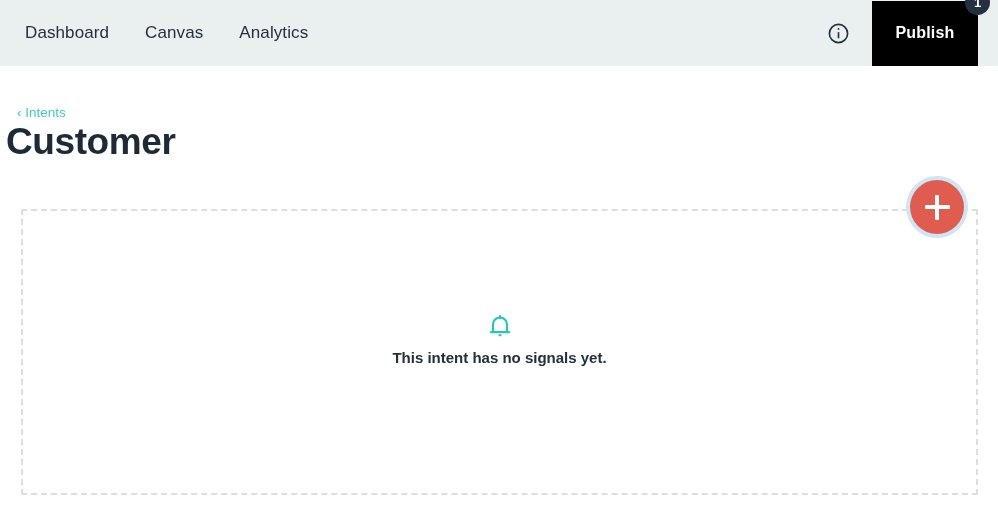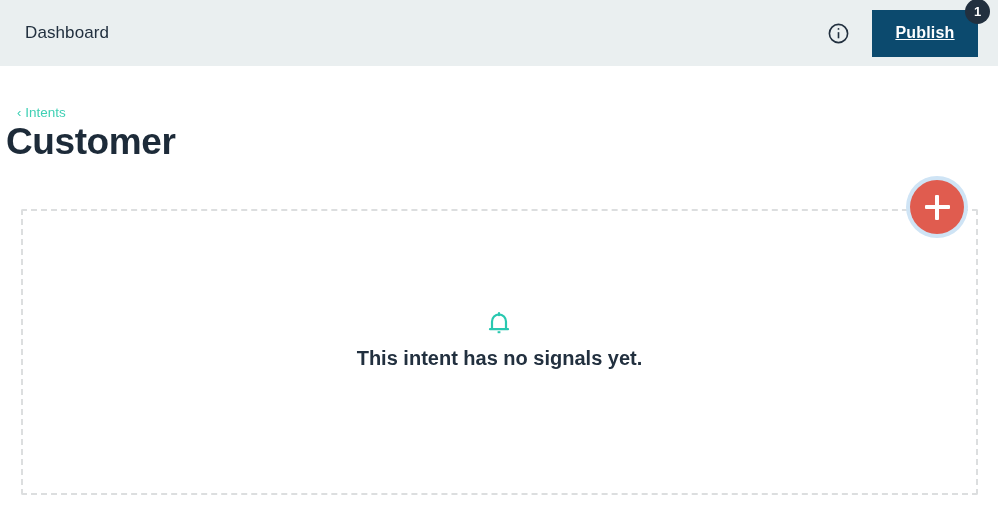--- a/index.html
+++ b/index.html
@@ -93,33 +93,32 @@
     margin-right: 17px;
   }
 
   .publish-wrap {
     position: relative;
     display: inline-block;
   }
 
   .publish-btn {
     width: 106px;
-    height: 47px;
-    background: #0c4a6e;
+    height: 65px;
+    background: #000000;
     color: #ffffff;
     border: none;
     font-family: inherit;
     font-size: 16px;
     font-weight: 700;
     letter-spacing: 0.2px;
     cursor: pointer;
     display: flex;
     align-items: center;
     justify-content: center;
-    text-decoration: underline;
   }
 
   .publish-badge {
     position: absolute;
     top: -11px;
     right: -12px;
     width: 25px;
     height: 25px;
     border-radius: 50%;
     background: #22303f;
@@ -189,21 +188,21 @@
     text-align: center;
     transform: translateY(-2px);
   }
 
   .bell-icon {
     display: block;
     margin: 0 auto 9px;
   }
 
   .empty-title {
-    font-size: 20px;
+    font-size: 15px;
     font-weight: 700;
     color: #22303f;
     line-height: 1.35;
     margin-bottom: 18px;
     text-align: center;
   }
 
   .empty-sub {
     font-size: 15.5px;
     font-weight: 400;
@@ -242,20 +241,26 @@
 <body>
 
 <div class="chrome-strip"></div>
 
 <div class="header">
 
   <nav class="nav">
     <div class="nav-item">
       <span>Dashboard</span>
     </div>
+    <div class="nav-item">
+      <span>Canvas</span>
+    </div>
+    <div class="nav-item">
+      <span>Analytics</span>
+    </div>
   </nav>
 
   <div class="header-right">
 
     <div class="info-icon-btn">
       <svg width="23" height="23" viewBox="0 0 24 24" fill="none" stroke="#22303f" stroke-width="1.7">
         <circle cx="12" cy="12" r="9.5"></circle>
         <line x1="12" y1="10.6" x2="12" y2="17"></line>
         <circle cx="12" cy="7.2" r="0.95" fill="#22303f" stroke="none"></circle>
       </svg>

